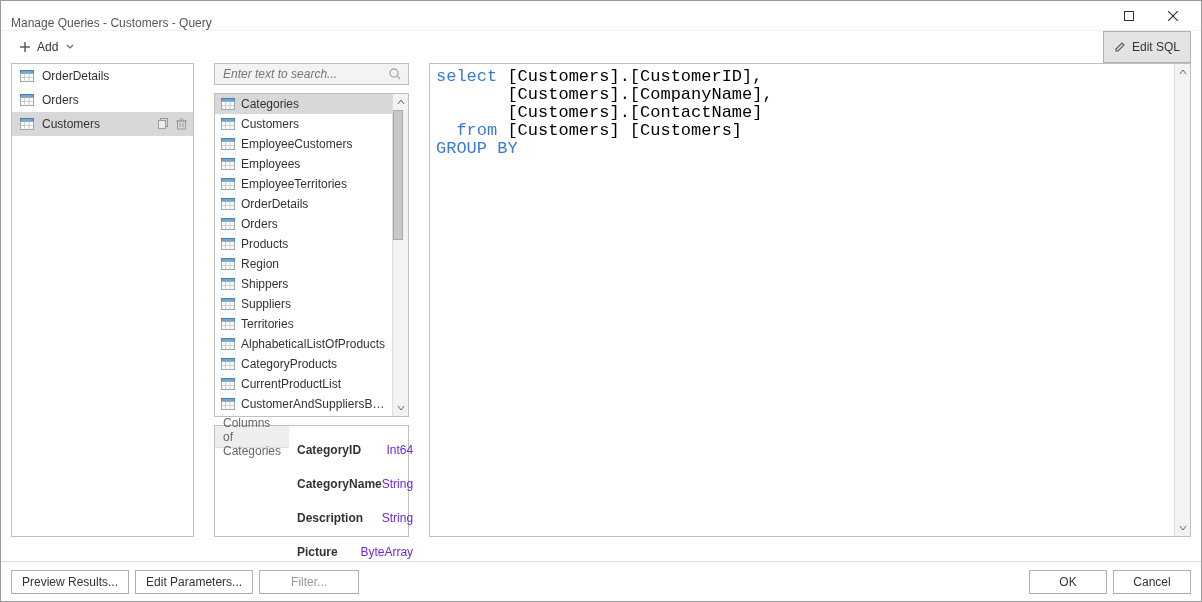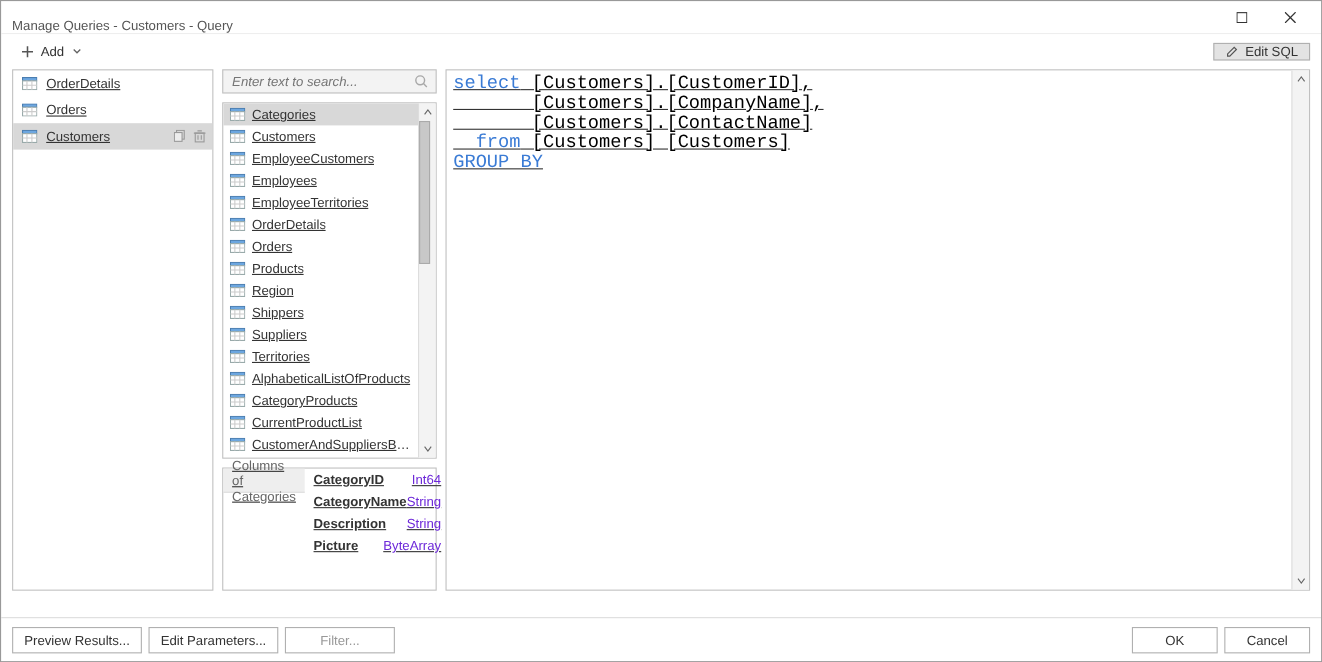--- a/index.html
+++ b/index.html
@@ -33,34 +33,33 @@
       align-items: center;
       padding: 0 10px;
     }
     .toolbar .spacer { flex: 1; }
     .btn-add {
       display: flex; align-items: center; gap: 6px;
       height: 24px; padding: 0 8px;
     }
     .btn-editsql {
       display: flex; align-items: center; gap: 6px;
-      height: 16px; padding: 0 10px;
+      height: 32px; padding: 0 10px;
       border: 1px solid #b0b0b0;
       background: #e3e3e3;
     }
     .icon { display: inline-flex; align-items: center; justify-content: center; }
     .caret-down { margin-left: 2px; }
     
     .main {
       flex: 1;
       display: flex;
       padding: 0 10px 8px 10px;
-      gap: 8px;
+      gap: 20px;
       min-height: 0;
-      text-decoration: underline;
     }
     .panel-border { border: 1px solid #c0c0c0; background: #fff; }
     
     .sidebar { width: 183px; display: flex; flex-direction: column; }
     .sidebar-item {
       height: 24px; display: flex; align-items: center; gap: 8px;
       padding: 0 6px 0 8px;
     }
     .sidebar-item.selected { background: #d8d8d8; }
     .sidebar-item .label { flex: 1; }
@@ -96,21 +95,21 @@
     .vscroll .arrow { height: 16px; width: 100%; display:flex; align-items:center; justify-content:center; }
     .vscroll .thumb { width: 10px; background: #c8c8c8; margin-top: 0; border: 1px solid #aaa; }
     .vscroll .track { flex:1; width:100%; position:relative; }
     .columns-panel { height: 112px; display: flex; flex-direction: row; }
     .columns-header {
       height: 22px; background: #eee; border-bottom: 1px solid #ddd;
       display: flex; align-items: center; padding: 0 8px; color: #666;
     }
     .col-row {
       height: 20px; display: flex; align-items: center;
-      padding: 0 8px; justify-content: space-between;
+      padding: 0 8px; justify-content: space-between; margin-top: 14px;
     }
     .col-row .name { font-weight: 600; }
     .col-row .type { color: #6d28d9; }
     
     .editor-wrap { flex: 1; display: flex; min-height: 0; }
     .editor {
       flex: 1; padding: 4px 6px; font-family: Consolas, "Courier New", monospace;
       font-size: 17px; line-height: 18px; white-space: pre; color: #000;
     }
     .kw { color: #3a7bd5; }

